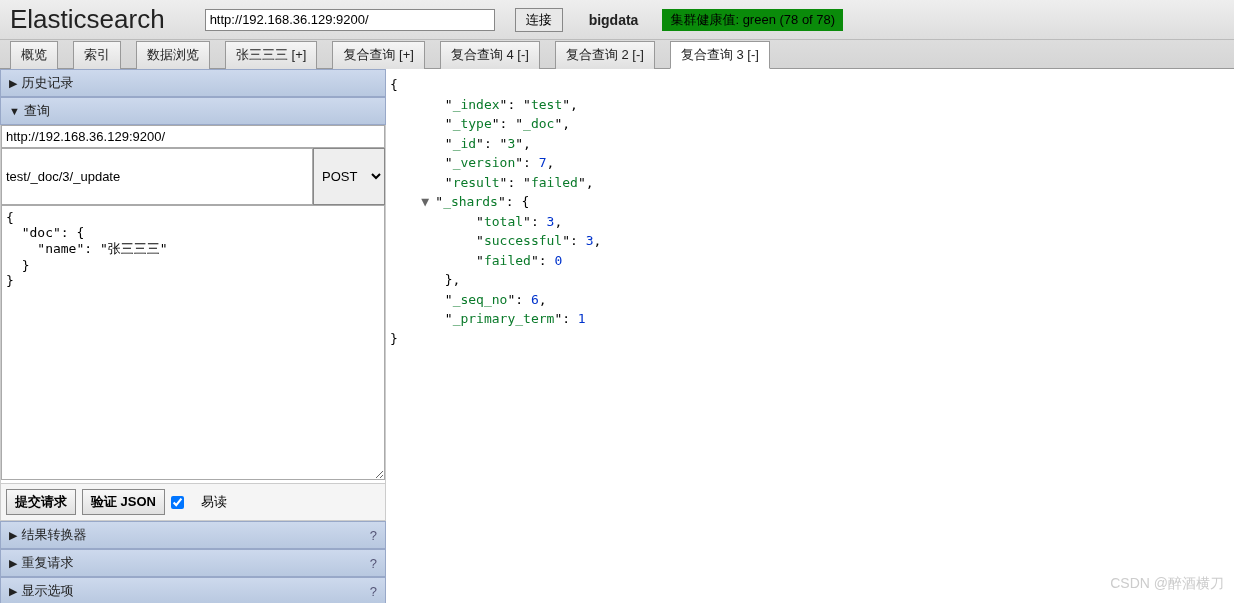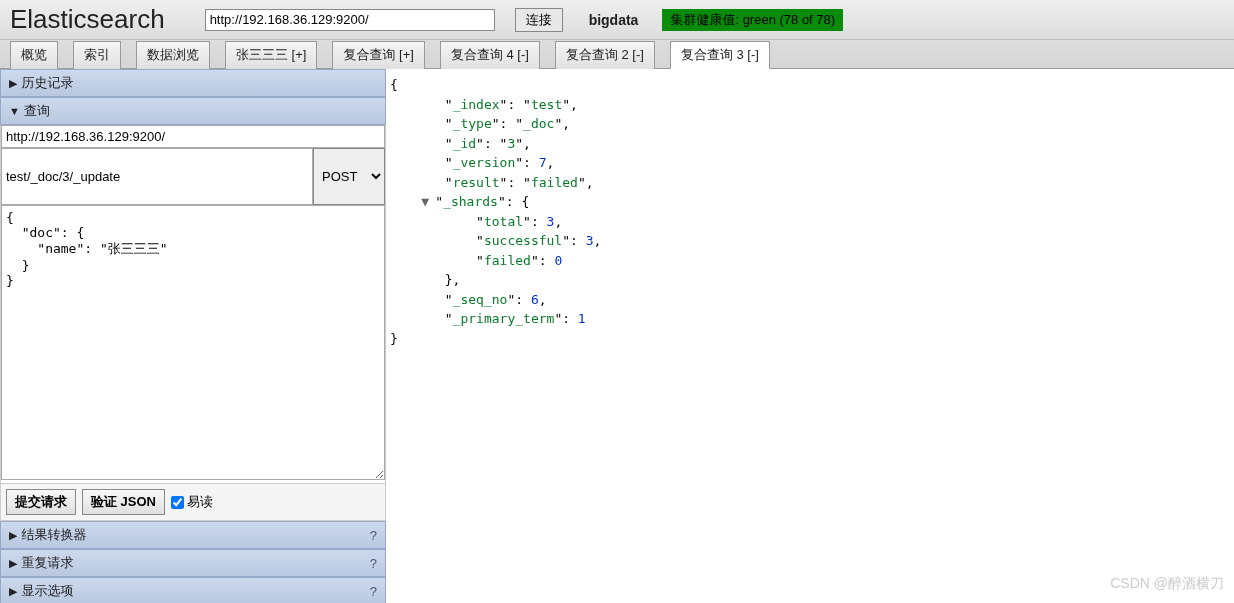--- a/index.html
+++ b/index.html
@@ -26,21 +26,21 @@
     
     .query-body { border-left: 1px solid #ccc; border-right: 1px solid #ccc; }
     .query-url { width: 100%; padding: 3px 4px; border: 1px solid #aaa; font-size: 13px; }
     .path-row { display: flex; }
     .path-input { flex: 1; padding: 20px 4px; border: 1px solid #aaa; font-size: 13px; }
     .method-select { width: 72px; padding: 2px 4px; border: 1px solid #888; font-size: 13px; background: #eee; }
     .body-textarea { width: 100%; height: 275px; padding: 4px; border: 1px solid #aaa; font-family: monospace; font-size: 13px; resize: vertical; white-space: pre; }
     
     .action-row { display: flex; align-items: center; gap: 6px; padding: 5px; background: #f5f5f5; border: 1px solid #ccc; }
     .action-btn { padding: 3px 8px; border: 1px solid #888; background: linear-gradient(#f8f8f8, #e0e0e0); cursor: pointer; font-size: 13px; font-weight: bold; }
-    .checkbox-wrap { display: flex; align-items: center; gap: 3px; }
+    .checkbox-wrap { display: flex; align-items: center; gap: 17px; }
     
     .json-line { white-space: pre; }
     .json-key { color: #0a7a2a; }
     .json-str { color: #0a7a2a; }
     .json-num { color: #0033cc; }
     .toggle { color: #666; cursor: pointer; display: inline-block; width: 14px; }
     
     .watermark { position: absolute; right: 10px; top: 575px; color: #ccc; font-size: 14px; }
   </style>
 </head>

